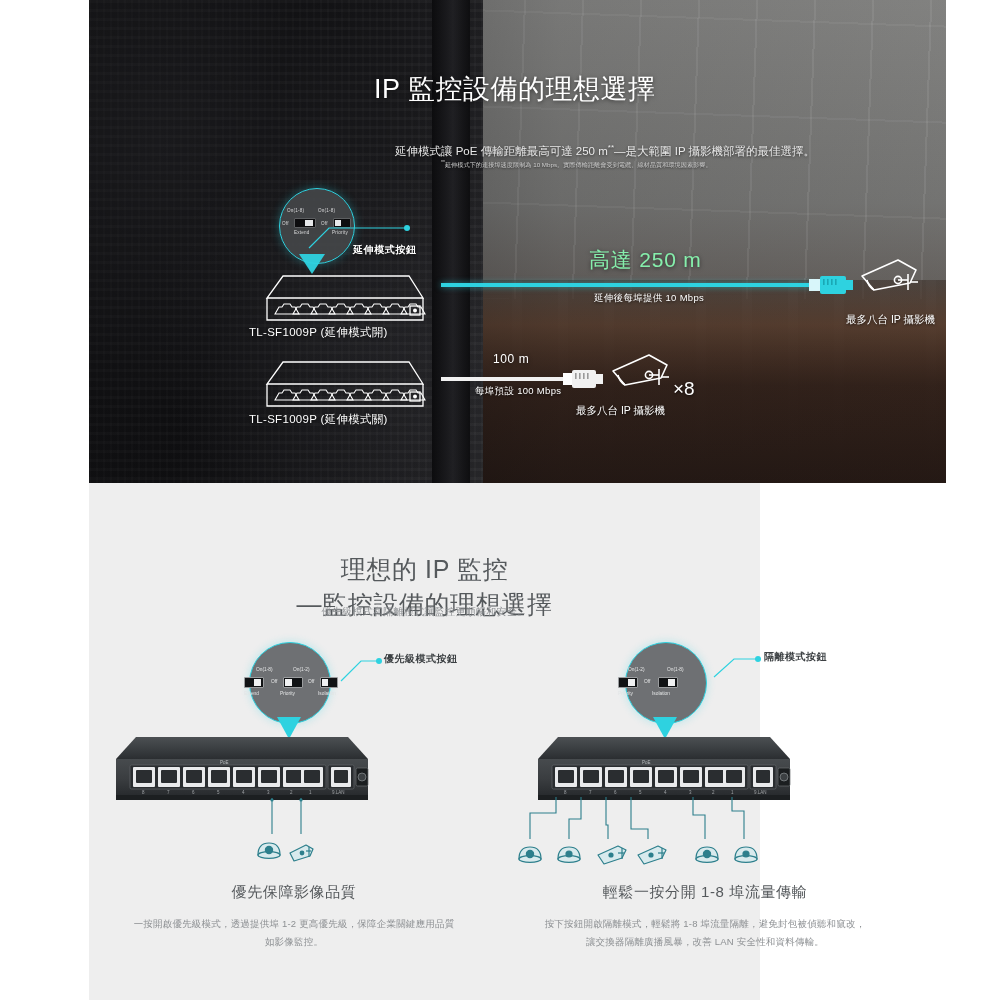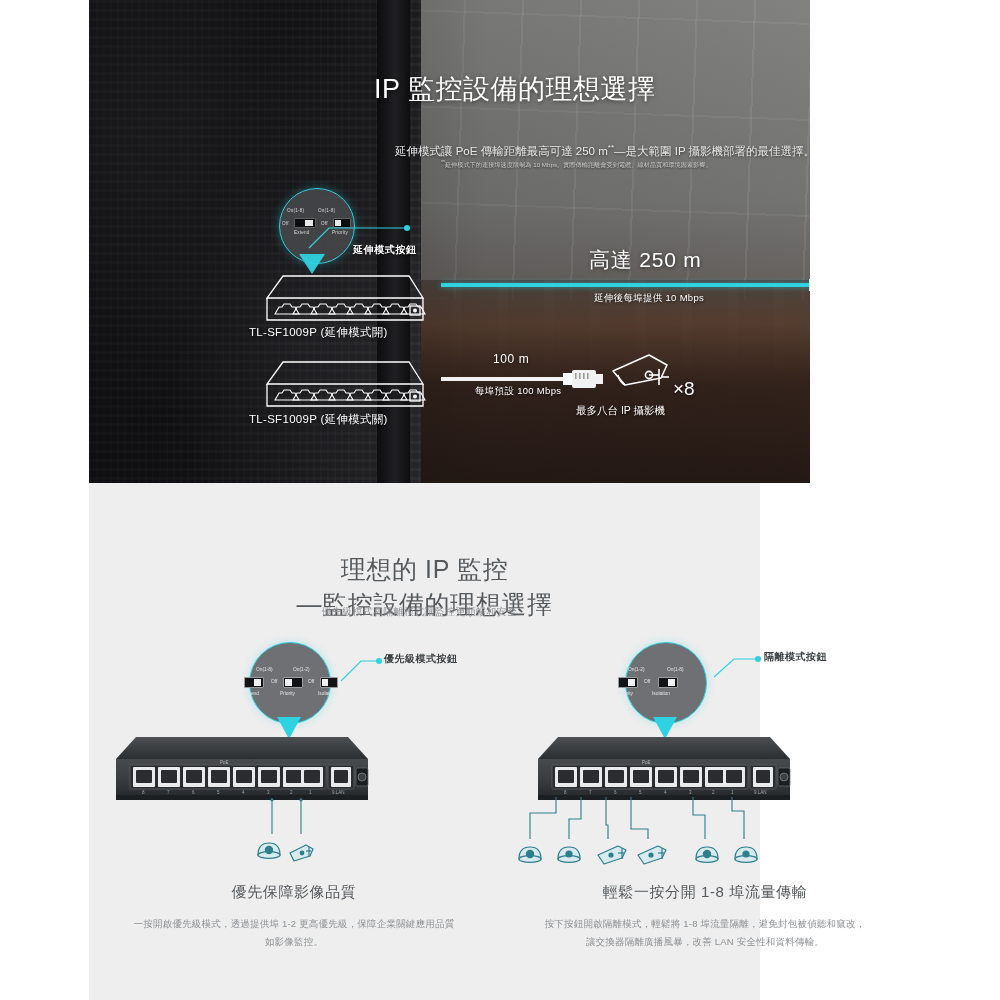--- a/index.html
+++ b/index.html
@@ -8,23 +8,24 @@
     width:1000px;height:1000px;
     background:#ffffff;
     font-family:"Liberation Sans","DejaVu Sans",sans-serif;
     overflow:hidden;
     -webkit-font-smoothing:antialiased;
   }
   .page{position:relative;width:1000px;height:1000px;}
 
   
   .hero{
-    position:absolute;left:89px;top:0;width:721px;height:483px;
+    position:absolute;left:89px;top:0;width:821px;height:483px;
     overflow:hidden;
     background:#2b2b2d;
+    padding-left:36px;
   }
   
   .hero-bg{position:absolute;inset:0;}
   .bg-hall{
     position:absolute;left:0;top:0;width:100%;height:100%;
     background:
       linear-gradient(180deg,#8e8e8c 0%,#7e7e7c 42%,#6b6662 62%,#4a3a31 78%,#3a2a23 100%);
   }
   .bg-hall-grid{
     position:absolute;left:44%;top:0;width:56%;height:62%;
@@ -107,21 +108,21 @@
   
   .sw{position:absolute;}
   .sw svg{display:block;}
   .sw-caption{
     position:absolute;color:#ffffff;font-size:11.5px;font-weight:400;
     letter-spacing:.3px;white-space:nowrap;text-shadow:0 1px 3px rgba(0,0,0,.7);
   }
 
   
   .big-dist{
-    position:absolute;left:500px;top:246px;color:#ffffff;font-size:21px;
+    position:absolute;left:500px;top:246px;color:#86efac;font-size:21px;
     letter-spacing:.8px;text-shadow:0 1px 4px rgba(0,0,0,.6);
   }
   .small-dist{
     position:absolute;left:404px;top:352px;color:#ffffff;font-size:12px;
     letter-spacing:.6px;text-shadow:0 1px 4px rgba(0,0,0,.6);
   }
   .cable-cyan{
     position:absolute;left:352px;top:283px;width:372px;height:4px;
     background:#2ed2e0;box-shadow:0 0 6px rgba(46,210,224,.55);
   }

